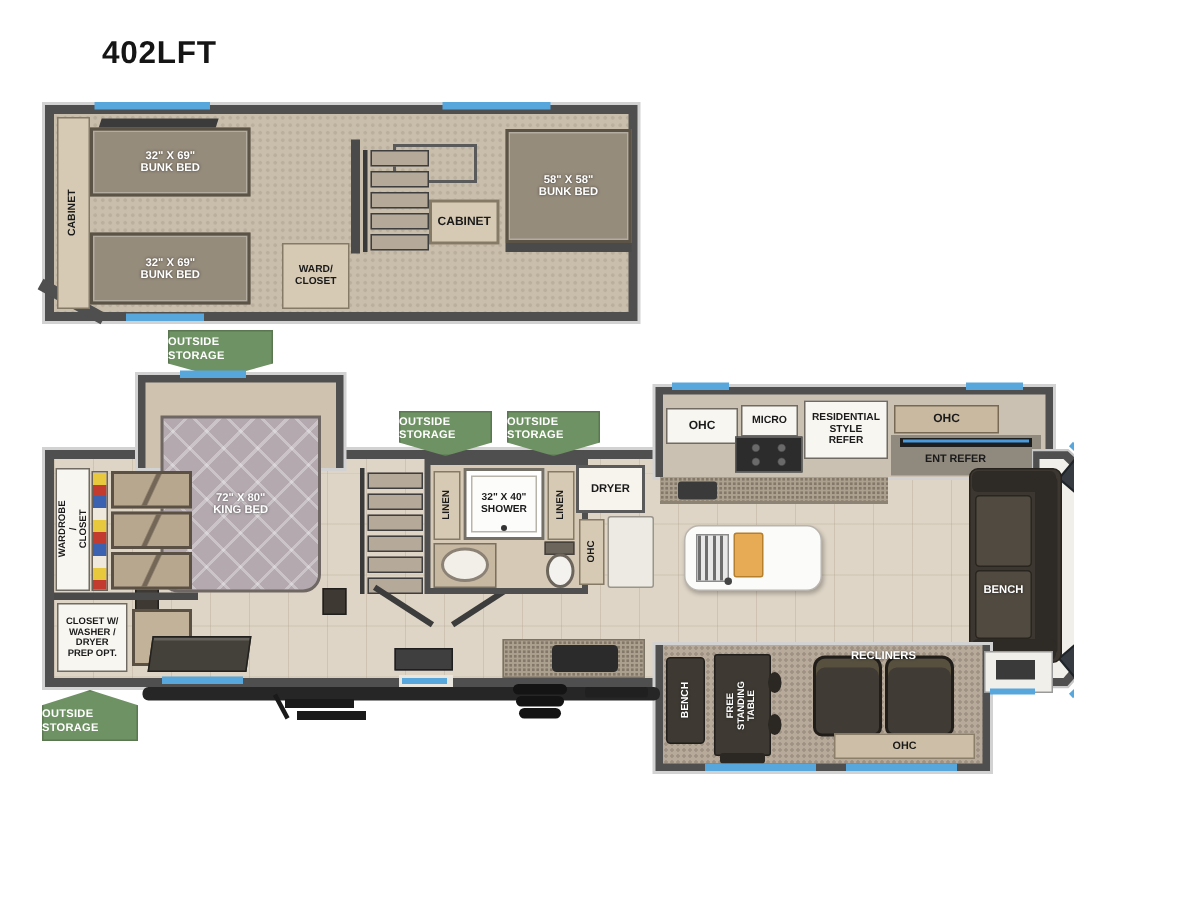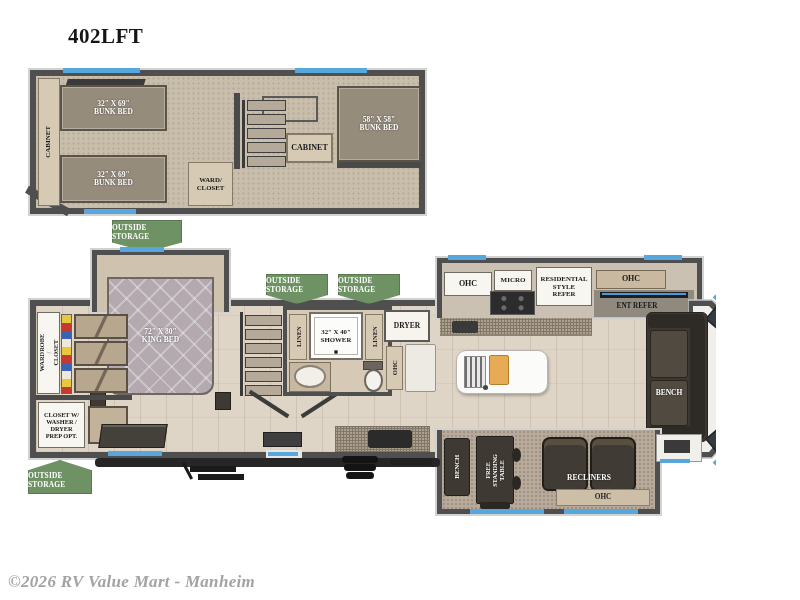--- a/index.html
+++ b/index.html
@@ -1,17 +1,17 @@
 <!DOCTYPE html>
 <html><head>
 <meta charset="utf-8">
 <style>
   html,body{margin:0;padding:0;background:#fff;}
   #stage{position:relative;width:716px;height:600px;background:#fff;overflow:hidden;
-         font-family:Liberation Serif, serif;}
+         font-family:Liberation Sans, sans-serif;}
   .abs{position:absolute;}
   .wallbox{background:#4f4f4f;box-shadow:0 0 0 2px #d2d2d2;}
   .innerwall{background:#4a4a4a;}
   .carpet{background-color:#c9beac;background-image:radial-gradient(rgba(95,80,60,.14) 1px,transparent 1.4px);background-size:5px 5px;}
   .wood{background-color:#ded5c6;background-image:repeating-linear-gradient(90deg,rgba(125,105,80,.16) 0 1px,transparent 1px 26px),repeating-linear-gradient(0deg,rgba(125,105,80,.08) 0 1px,transparent 1px 34px);}
   .speck{background-color:#b7aa9b;background-image:radial-gradient(rgba(70,58,45,.22) 1px,transparent 1.3px);background-size:4px 4px;}
   .counterspeck{background-color:#aca08e;background-image:radial-gradient(rgba(55,45,35,.35) 1px,transparent 1.2px);background-size:3px 3px;}
   .tan{background:#d6cab4;border:1px solid #857a66;box-sizing:border-box;}
   .bunk{background:#968c7c;border:2px solid #5b5346;box-shadow:inset 0 0 0 1px rgba(255,255,255,.28);box-sizing:border-box;}
   .white-box{background:#f8f6f1;border:1px solid #6f6b63;box-sizing:border-box;}
@@ -205,21 +205,21 @@
   <div class="abs dark v" style="left:476px;top:436px;width:38px;height:68px;border-radius:2px;">
     <span class="w" style="font-size:6.3px;">FREE
 STANDING
 TABLE</span>
   </div>
   <div class="abs" style="left:512px;top:448px;width:9px;height:14px;background:#2b2722;border-radius:50%;"></div>
   <div class="abs" style="left:512px;top:476px;width:9px;height:14px;background:#2b2722;border-radius:50%;"></div>
   <div class="abs" style="left:480px;top:502px;width:30px;height:7px;background:#2b2722;border-radius:2px;"></div>
   <div class="abs" style="left:542px;top:437px;width:46px;height:54px;background:#403b34;border:2px solid #211e1a;border-radius:8px 8px 6px 6px;box-sizing:border-box;box-shadow:inset 0 6px 0 #57503f;"></div>
   <div class="abs" style="left:590px;top:437px;width:46px;height:54px;background:#403b34;border:2px solid #211e1a;border-radius:8px 8px 6px 6px;box-sizing:border-box;box-shadow:inset 0 6px 0 #57503f;"></div>
-  <div class="abs lbl w" style="left:540px;top:473px;width:98px;height:11px;font-size:7.5px;">RECLINERS</div>
+  <div class="abs lbl w" style="left:540px;top:432px;width:98px;height:11px;font-size:7.5px;">RECLINERS</div>
   <div class="abs lbl b" style="left:556px;top:489px;width:94px;height:17px;background:#cdbfa7;border:1px solid #8b7f6a;font-size:7.2px;">OHC</div>
   <div class="abs blue" style="left:470px;top:509px;width:74px;height:5px;"></div>
   <div class="abs blue" style="left:564px;top:509px;width:74px;height:5px;"></div>
 
   <div class="abs counterspeck" style="left:335px;top:426px;width:95px;height:26px;border:1px solid #7c7263;box-sizing:border-box;"></div>
   <div class="abs" style="left:368px;top:430px;width:44px;height:18px;background:#2b2b2b;border-radius:3px;"></div>
   <div class="abs" style="left:263px;top:432px;width:39px;height:15px;background:#3f3f3f;border:1px solid #1f1f1f;box-sizing:border-box;"></div>
 
   <div class="abs" style="left:266px;top:450px;width:36px;height:8px;background:#e9e6df;"></div>
   <div class="abs blue" style="left:268px;top:452px;width:30px;height:4px;"></div>
@@ -236,15 +236,14 @@
   <div class="abs" style="left:342px;top:456px;width:36px;height:7px;background:#141414;border-radius:4px;"></div>
   <div class="abs" style="left:344px;top:464px;width:32px;height:7px;background:#141414;border-radius:4px;"></div>
   <div class="abs" style="left:346px;top:472px;width:28px;height:7px;background:#141414;border-radius:4px;"></div>
   <div class="abs" style="left:390px;top:458px;width:42px;height:7px;background:#202020;border-radius:2px;"></div>
 
   <div class="abs badge badge-up" style="left:28px;top:460px;width:64px;height:34px;display:flex;align-items:flex-end;justify-content:center;padding-bottom:4px;box-sizing:border-box;">
     <div class="lblin">OUTSIDE
 STORAGE</div>
   </div>
 
-  <div class="abs" style="left:8px;top:572px;font-size:17px;font-weight:700;font-style:italic;color:#a3a3a3;letter-spacing:.3px;">©2026 RV Value Mart - Manheim</div>
 
 </div>
 
 </body></html>

